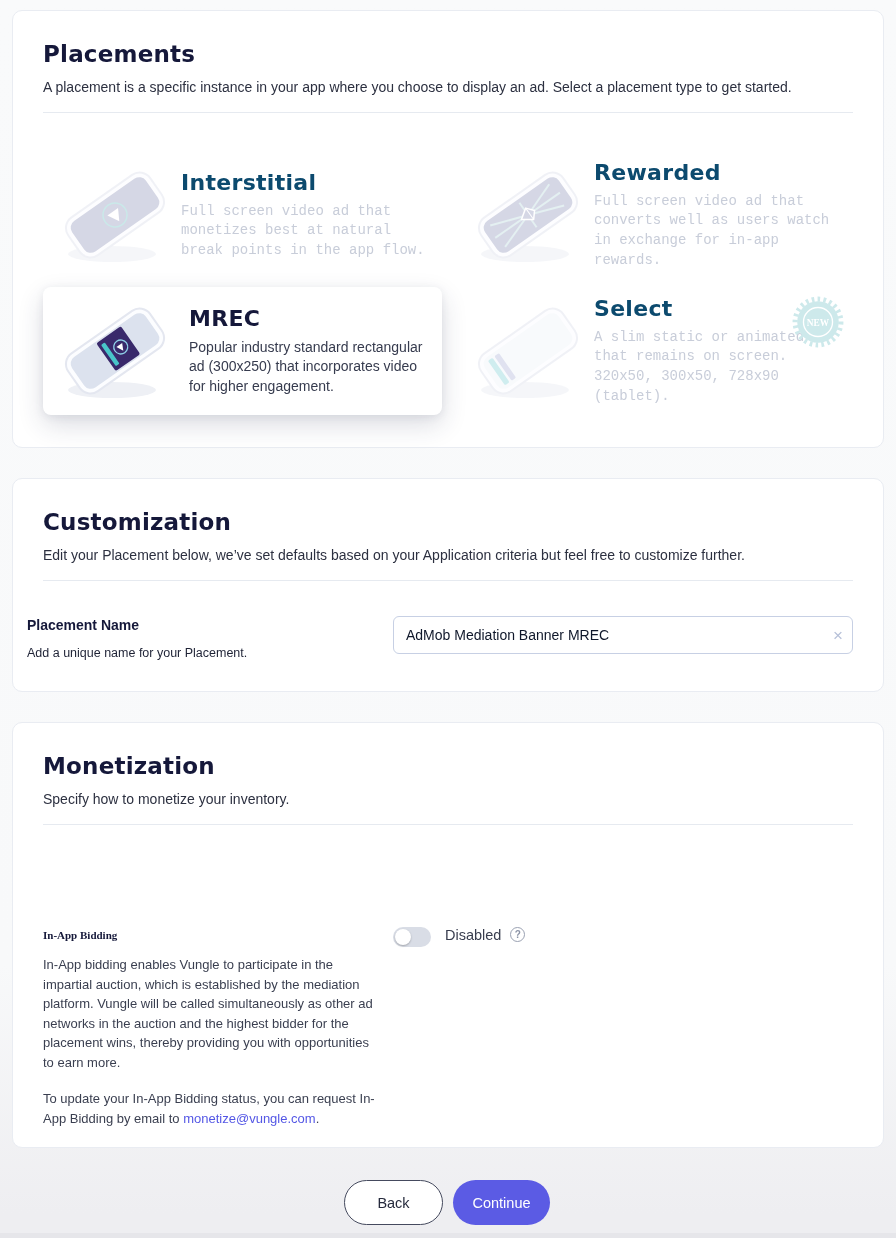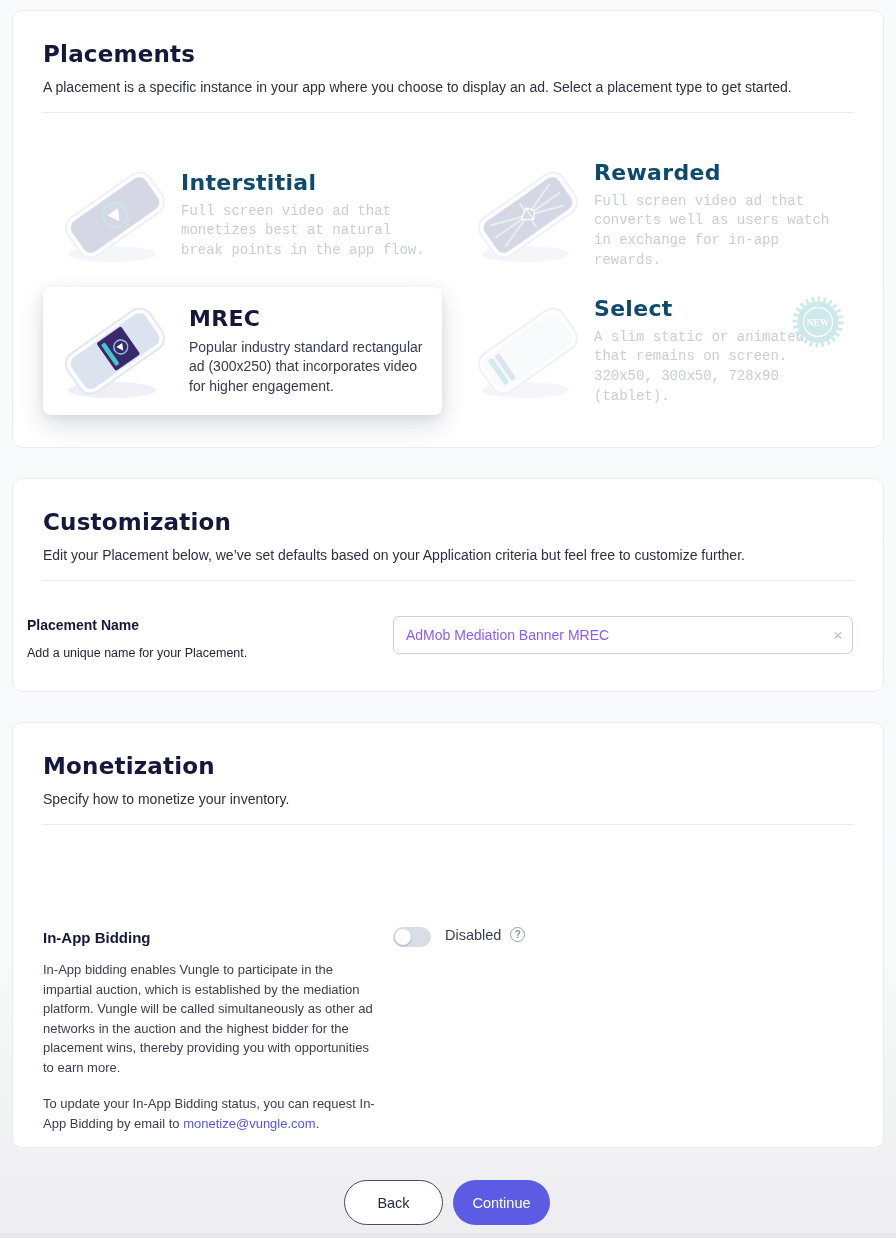--- a/index.html
+++ b/index.html
@@ -57,31 +57,31 @@
   .tile.selected .tile-desc { color:#363b4e; }
   .new-badge { position:absolute; top:8px; right:10px; width:54px; height:54px; }
 
   
   .field-label-block { position:absolute; left:14px; top:138px; }
   .field-label { font-size:14px; font-weight:700; color:#15183a; }
   .field-hint { font-size:12.5px; color:#1e2235; margin-top:13px; }
   .input-wrap { position:absolute; left:380px; top:137px; width:460px; height:38px; }
   .text-input {
     width:100%; height:100%; border:1px solid #c7d0e4; border-radius:6px;
-    padding:0 34px 0 12px; font-size:14px; color:#8b5cf6; outline:none;
+    padding:0 34px 0 12px; font-size:14px; color:#0f172a; outline:none;
     font-family:"Liberation Sans", sans-serif; background:#fff;
   }
   .clear-x {
     position:absolute; right:10px; top:50%; transform:translateY(-50%);
     color:#b6c0d8; font-size:17px; line-height:1; cursor:pointer; user-select:none;
   }
 
   
   .bidding-left { position:absolute; left:30px; top:206px; width:336px; }
-  .bidding-label { font-size:15px; font-weight:700; color:#15183a; }
+  .bidding-label { font-size:11px; font-weight:700; color:#15183a;font-family:Liberation Serif, serif; }
   .bidding-desc { font-size:13px; color:#3a3f50; line-height:1.5; margin-top:14px; }
   .bidding-note { font-size:13px; color:#3a3f50; line-height:1.5; margin-top:17px; }
   .email-link { color:#5457e5; text-decoration:none; cursor:pointer; }
   .toggle-row { position:absolute; left:380px; top:204px; display:flex; align-items:flex-start; }
   .toggle {
     width:38px; height:20px; border-radius:10px; background:#d9dde6;
     position:relative; cursor:pointer; flex:0 0 38px;
   }
   .toggle-knob {
     position:absolute; left:2px; top:2px; width:16px; height:16px; border-radius:50%;

